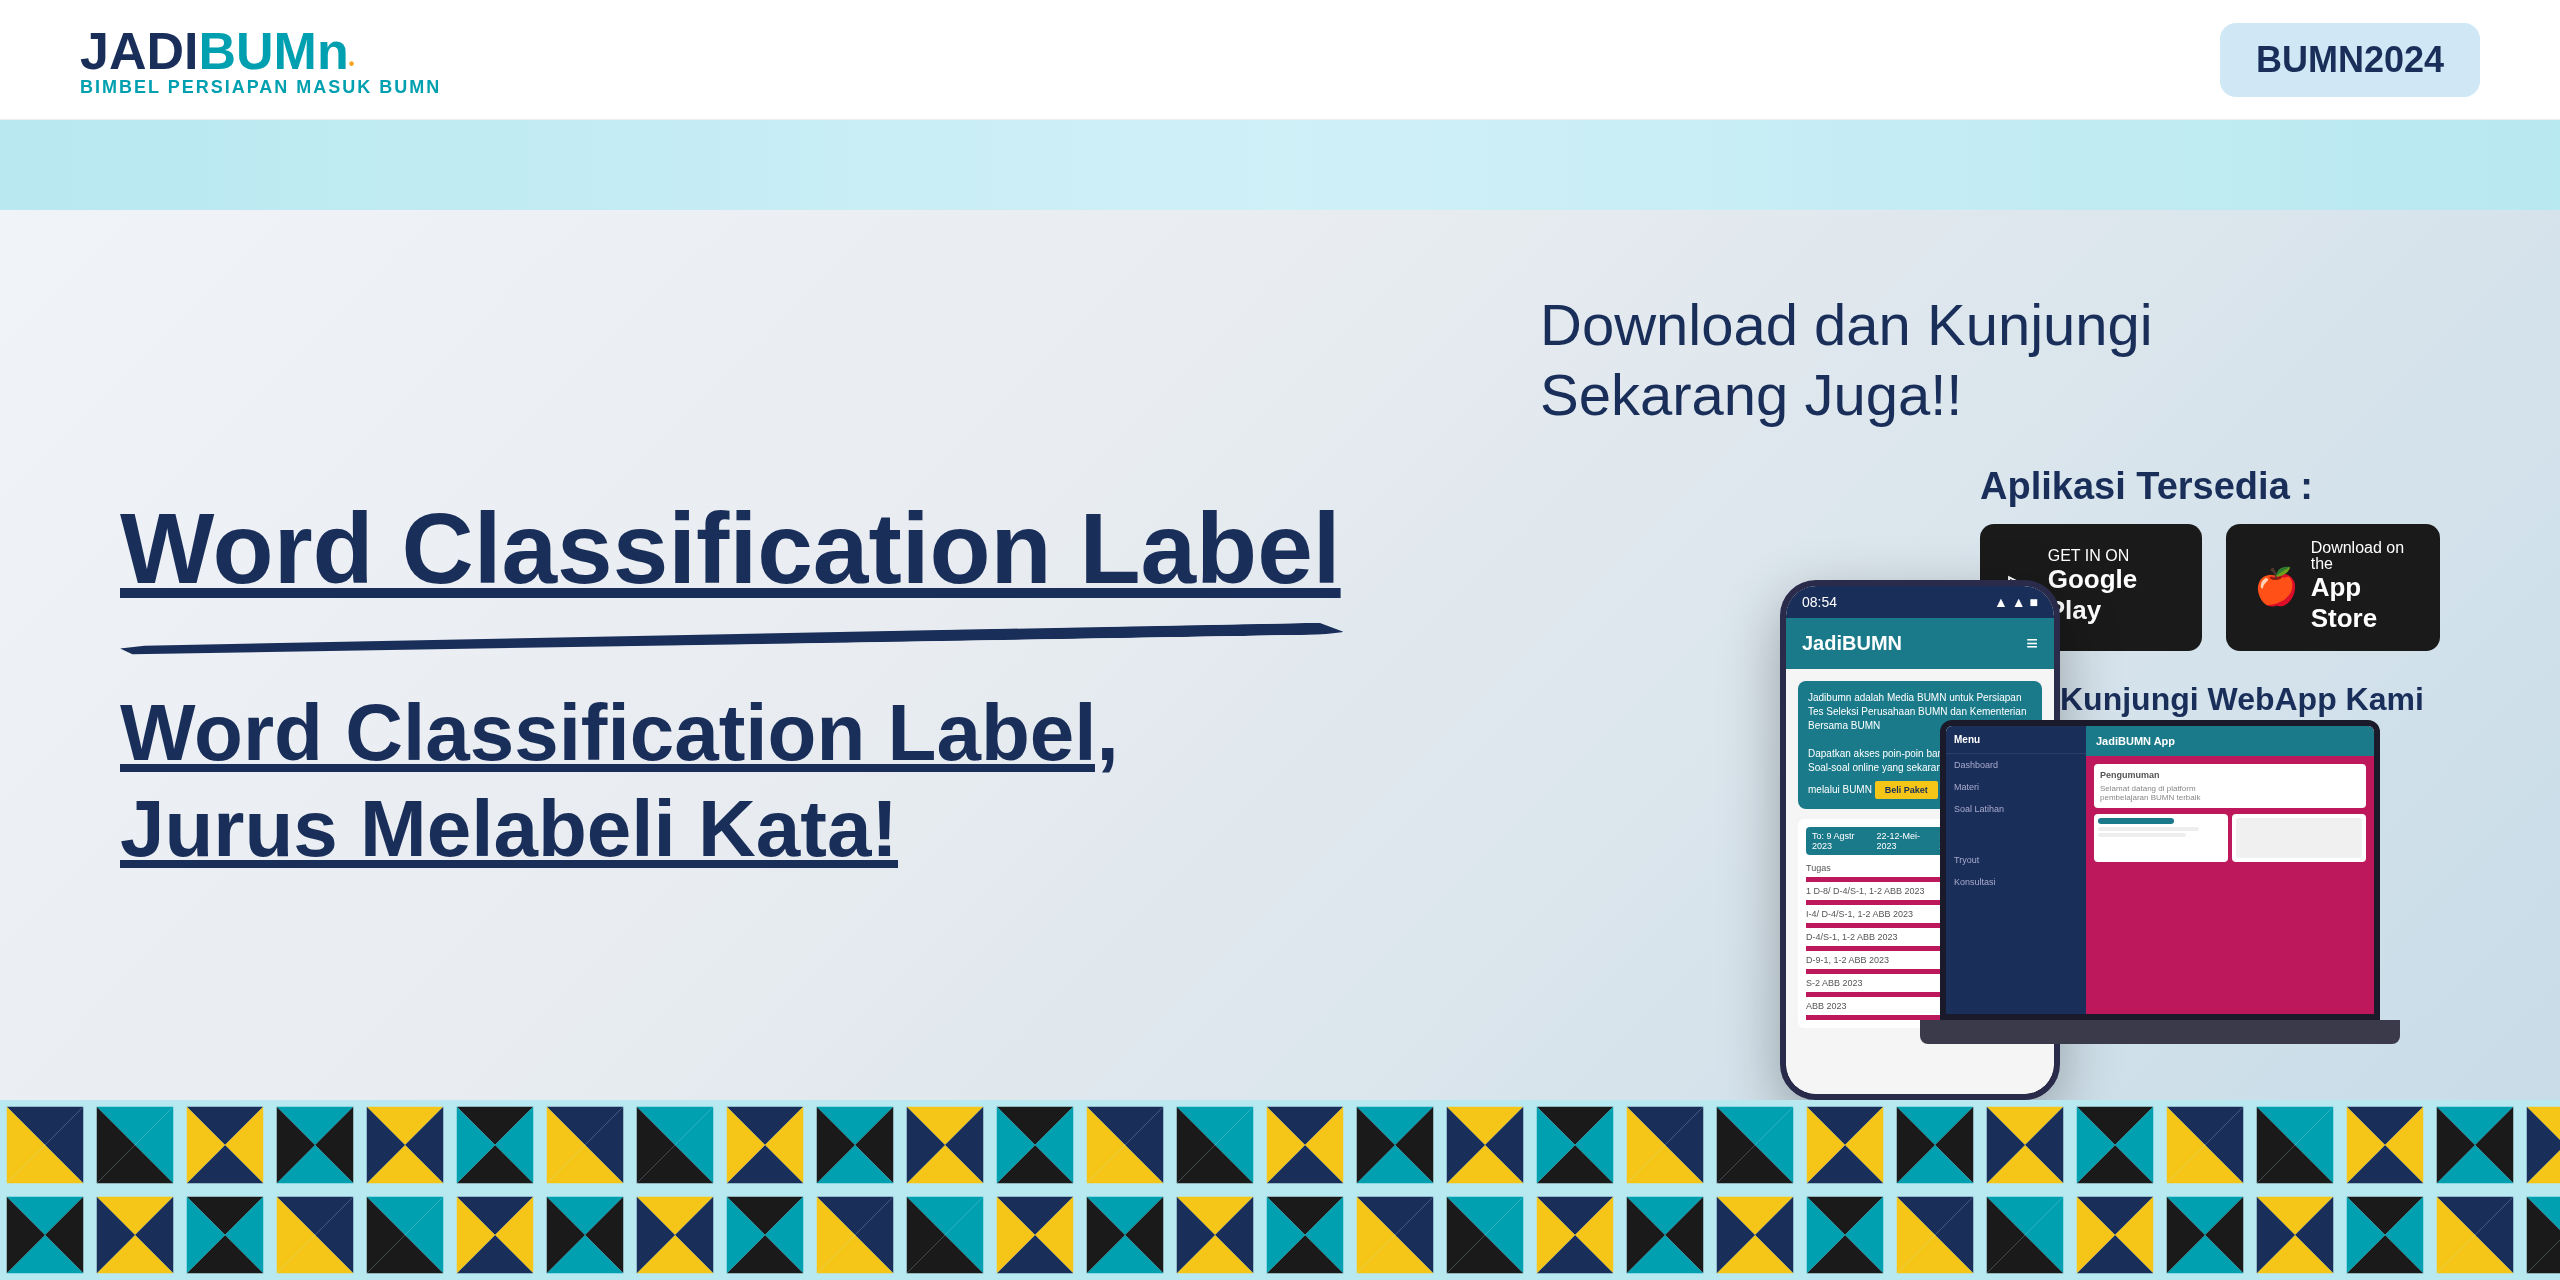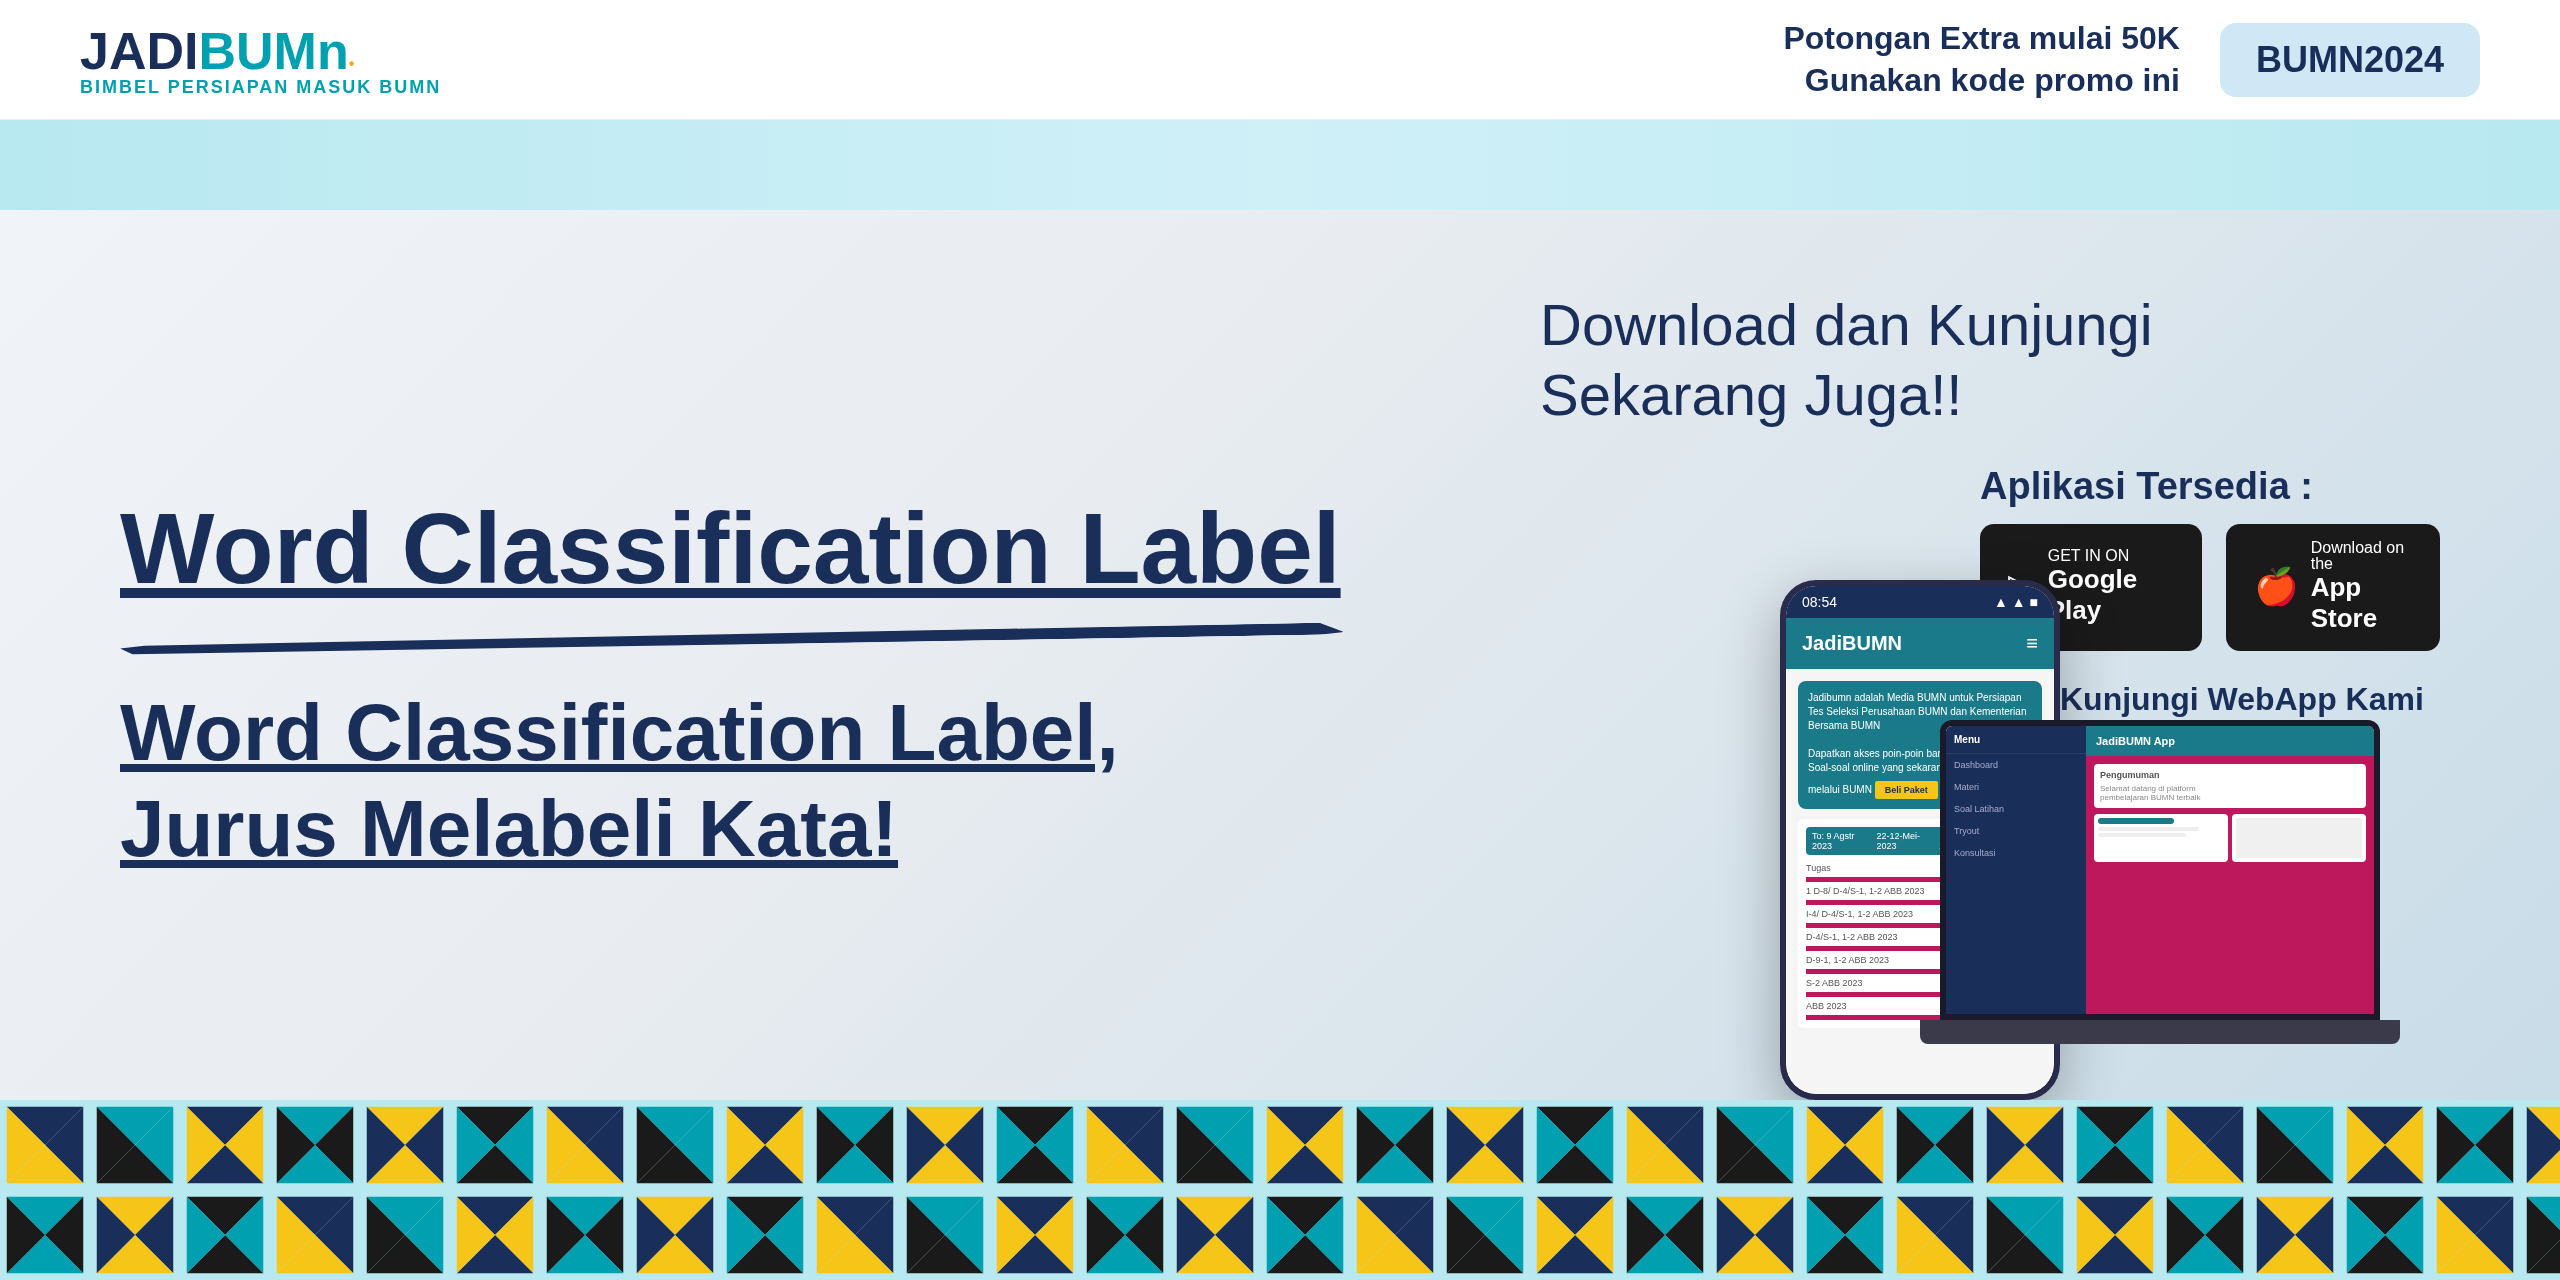--- a/index.html
+++ b/index.html
@@ -351,24 +351,20 @@
   <div class="logo-area">
     <div class="logo-text">
       <span class="logo-jadi">JADI</span>
       <span class="logo-bumn">BUMn</span>
       <span class="logo-dot">•</span>
     </div>
     <div class="logo-subtitle">BIMBEL PERSIAPAN MASUK BUMN</div>
   </div>
 
   <div class="promo-area">
-    <div class="promo-text">
-      <div>Potongan Extra mulai 50K</div>
-      <div>Gunakan kode promo ini</div>
-    </div>
     <div class="promo-code">BUMN2024</div>
   </div>
 </div>
 
 <div class="blue-band"></div>
 
 <div class="main-content">
 
   <div class="left-content">
     <div class="main-title">Word Classification Label</div>
@@ -444,21 +440,21 @@
     </div>
 
     <div class="laptop-mockup">
       <div class="laptop-screen">
         <div class="laptop-screen-inner">
           <div class="laptop-sidebar">
             <div style="padding:8px;color:white;font-size:10px;font-weight:700;border-bottom:1px solid #2a3e6a;">Menu</div>
             <div style="padding:6px 8px;color:#aac;font-size:9px;">Dashboard</div>
             <div style="padding:6px 8px;color:#aac;font-size:9px;">Materi</div>
             <div style="padding:6px 8px;color:#aac;font-size:9px;">Soal Latihan</div>
-            <div style="padding:6px 8px;color:#aac;font-size:9px;">Tryout</div>
+            <div style="padding:6px 8px;color:#aac;font-size:9px;margin-top:29px;">Tryout</div>
             <div style="padding:6px 8px;color:#aac;font-size:9px;">Konsultasi</div>
           </div>
           <div class="laptop-main">
             <div style="background:#1a7a8a;height:30px;display:flex;align-items:center;padding:0 10px;">
               <span style="color:white;font-size:11px;font-weight:700;">JadiBUMN App</span>
             </div>
             <div style="padding:8px;">
               <div style="background:white;border-radius:4px;padding:6px;margin-bottom:6px;">
                 <div style="font-size:9px;color:#555;font-weight:700;margin-bottom:4px;">Pengumuman</div>
                 <div style="font-size:8px;color:#888;">Selamat datang di platform</div>

